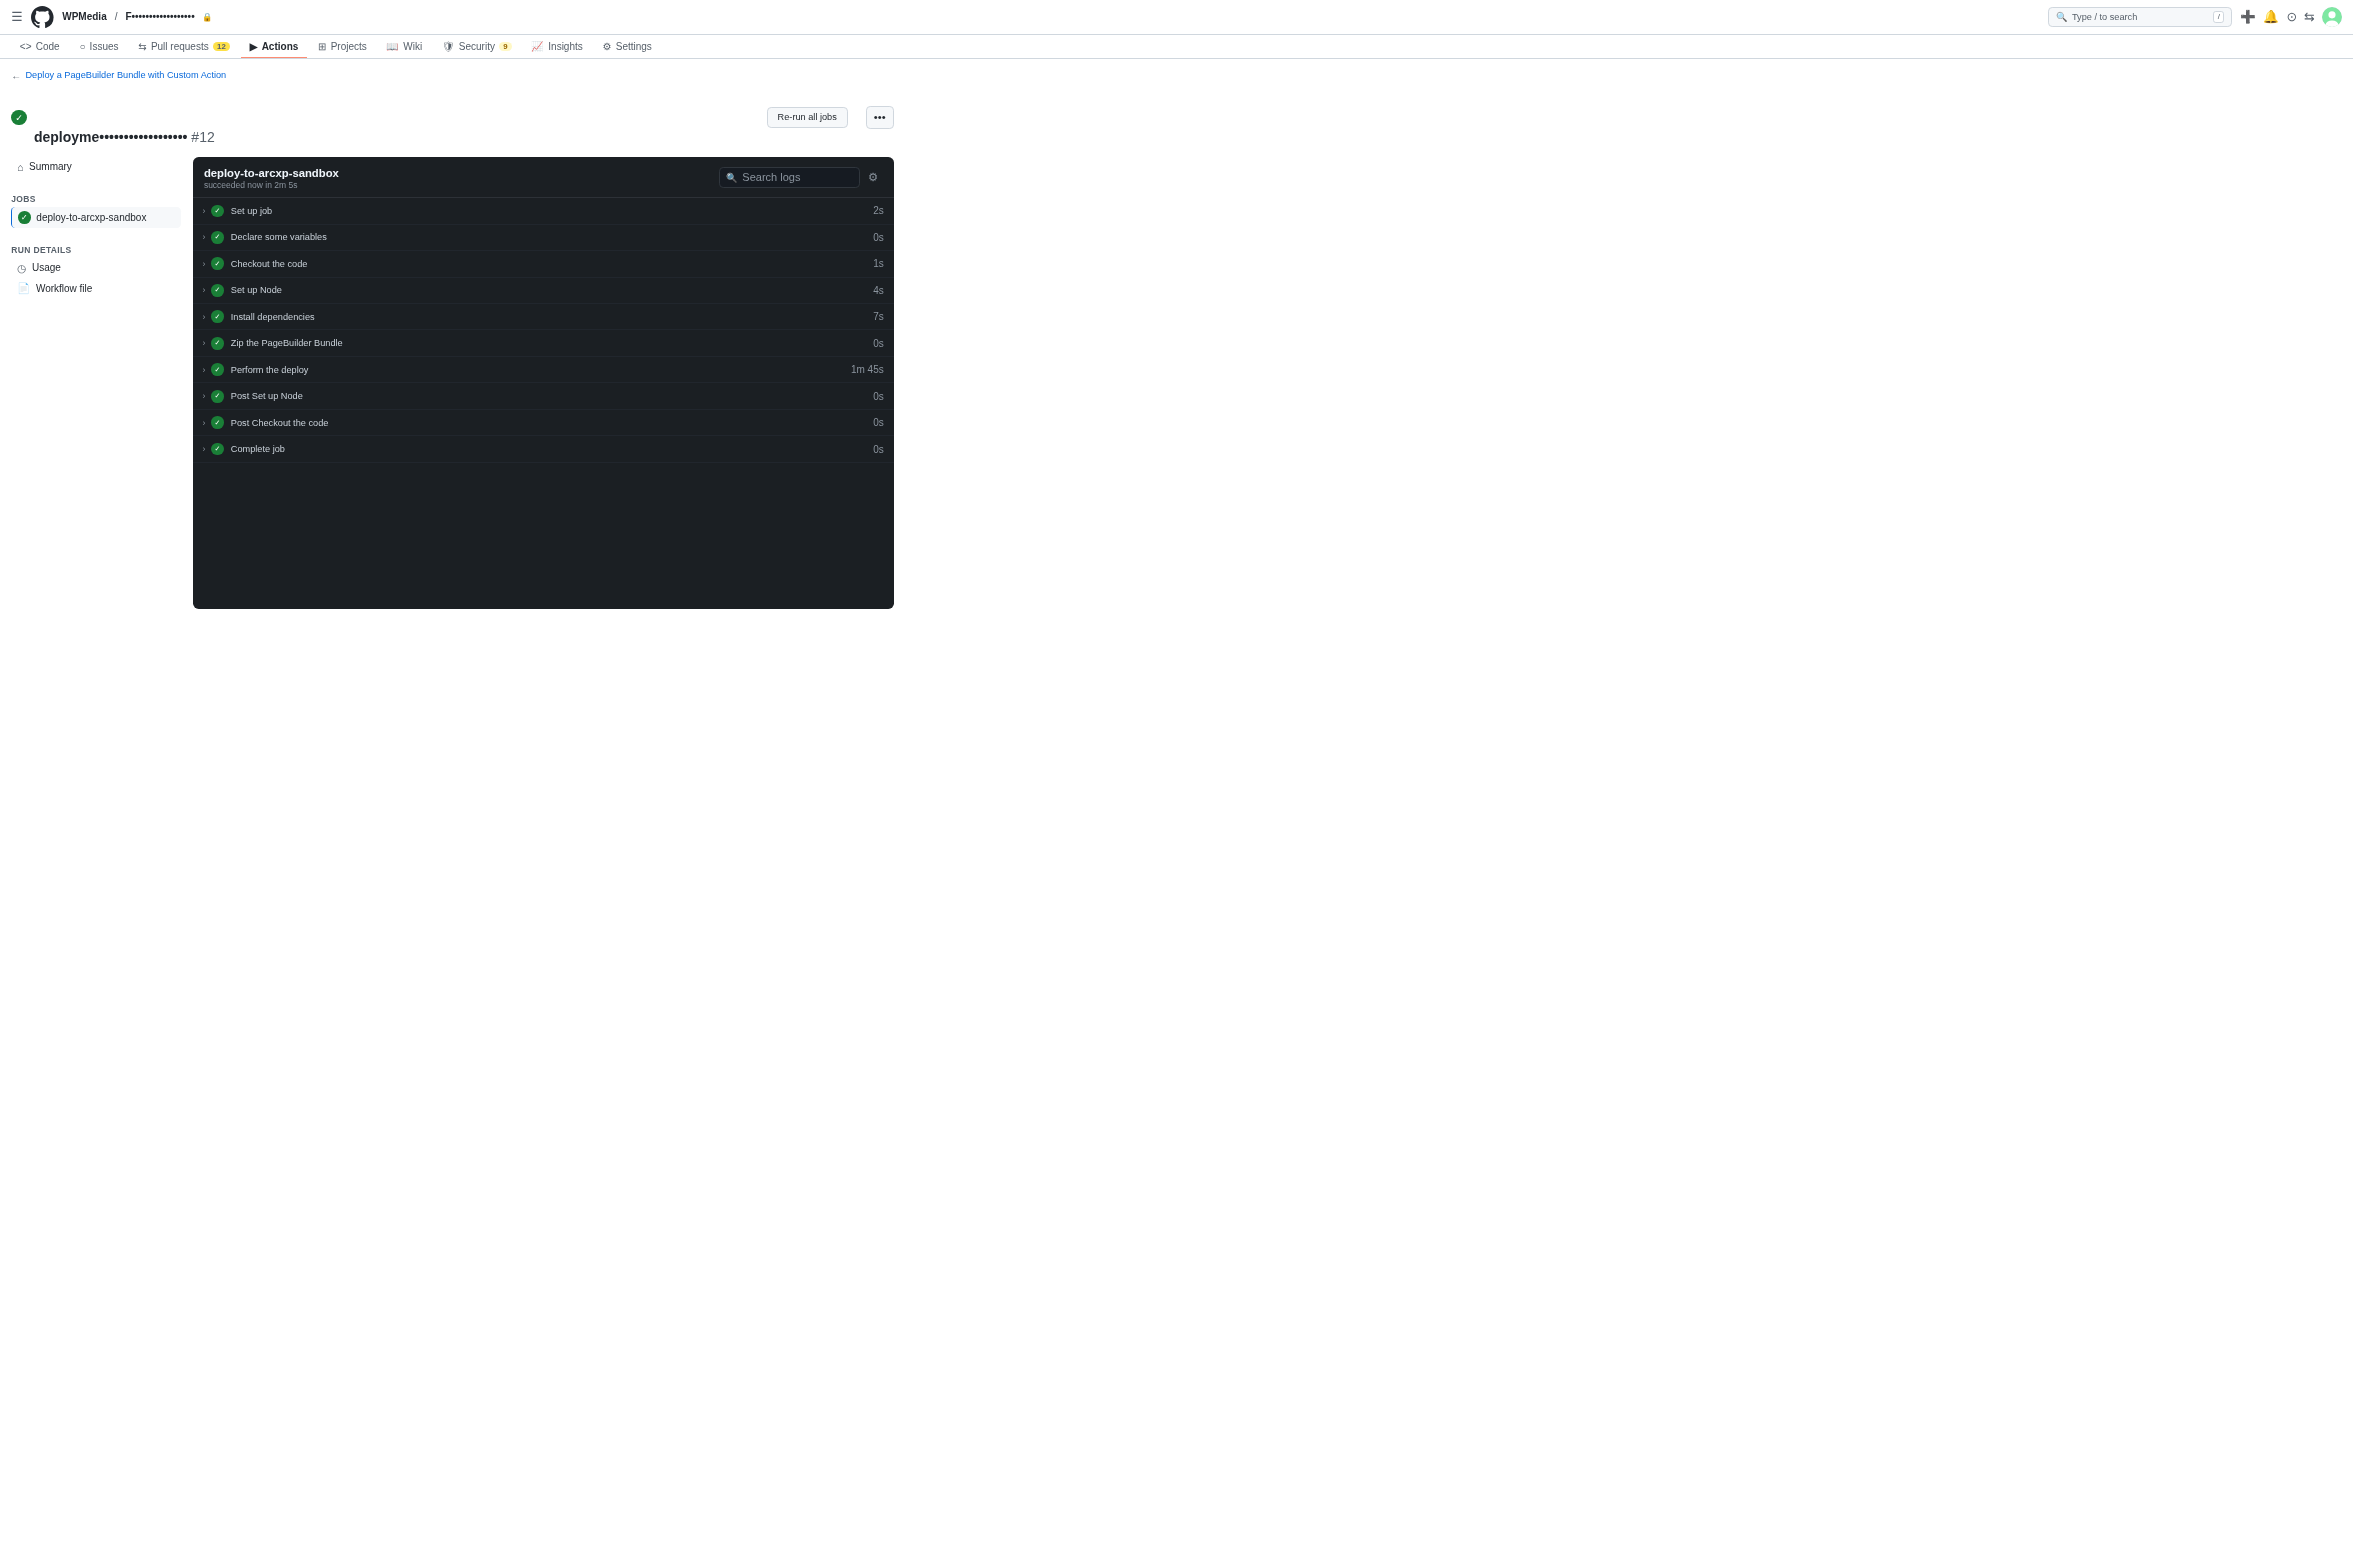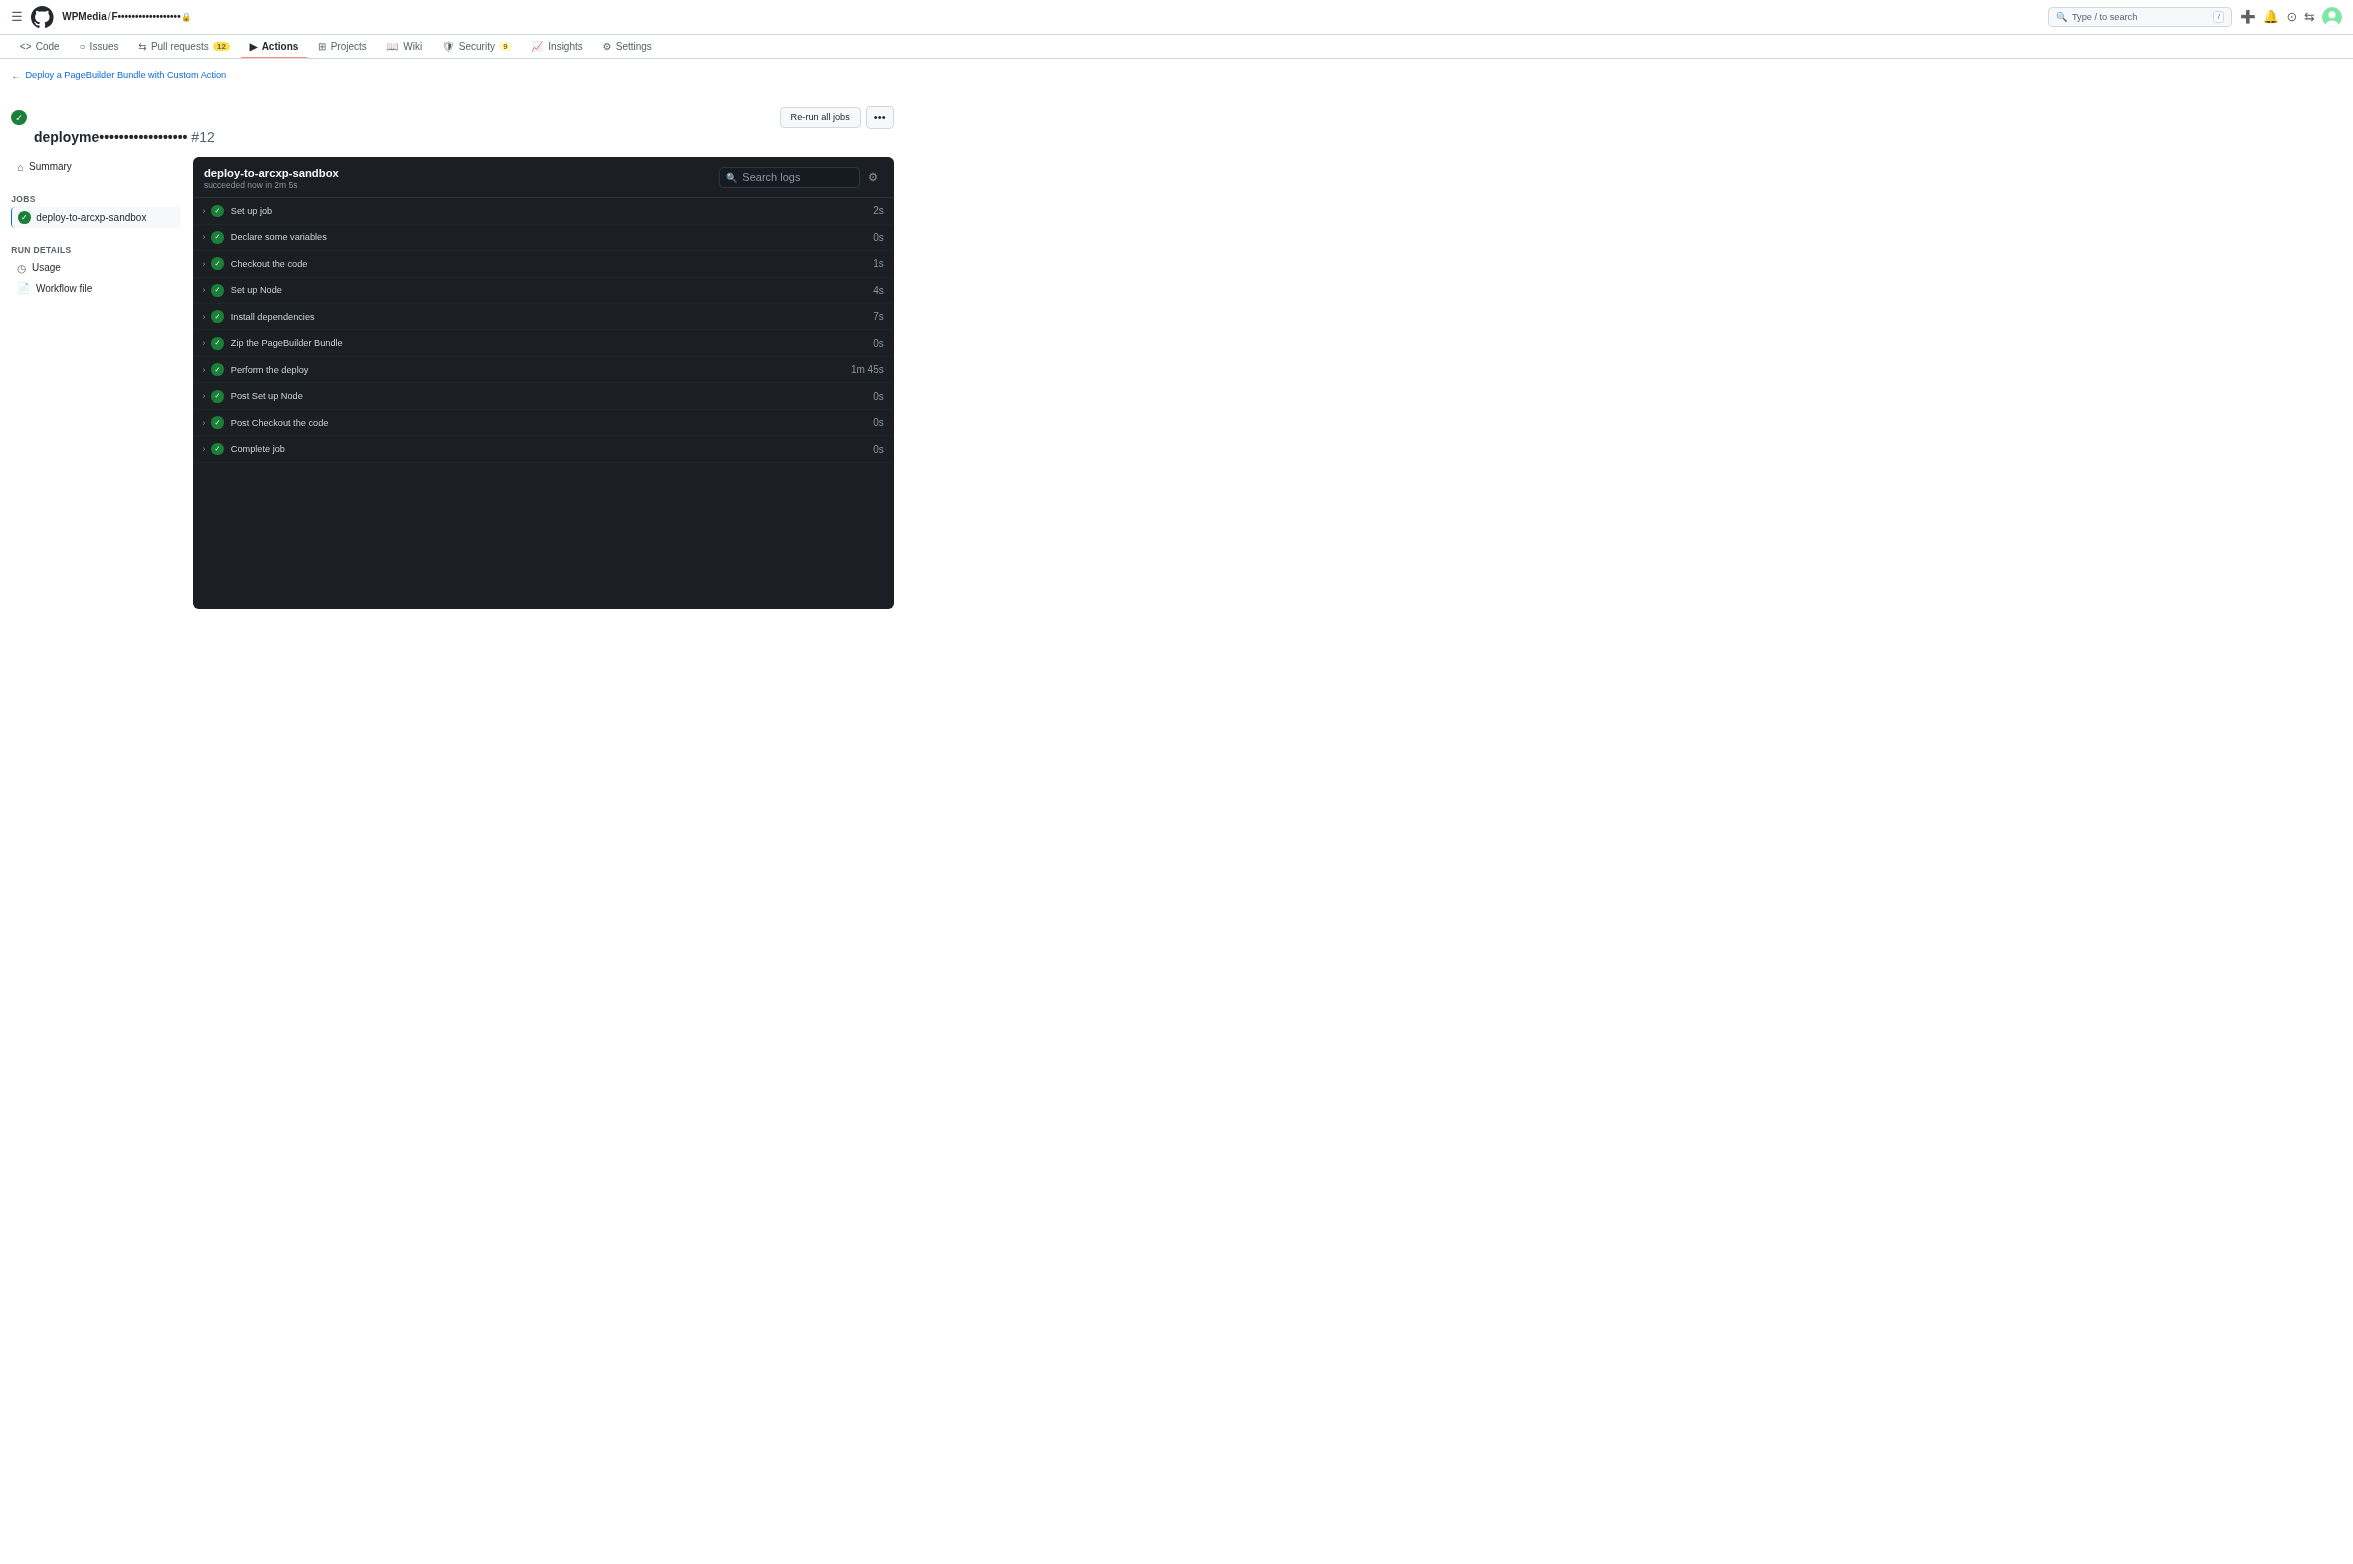--- a/index.html
+++ b/index.html
@@ -9,21 +9,21 @@
     .top-nav {
       display: flex;
       align-items: center;
       padding: 5.7px 11.3px;
       border-bottom: 0.7px solid #d0d7de;
       gap: 8.5px;
       background: #fff;
     }
     .hamburger-icon { color: #57606a; cursor: pointer; font-size: 12.7px; }
     .github-logo { width: 22.6px; height: 22.6px; }
-    .repo-path { font-size: 10px; color: #24292f; display: flex; align-items: center; gap: 1px; }
+    .repo-path { font-size: 10px; color: #24292f; display: flex; align-items: center; gap: 8px; }
     .repo-path .org { font-weight: 600; }
     .repo-path .sep { color: #57606a; }
     .repo-path .repo { font-weight: 600; }
     .lock-icon { font-size: 8.5px; color: #57606a; }
     .search-bar {
       margin-left: auto;
       display: flex;
       align-items: center;
       border: 0.7px solid #d0d7de;
       border-radius: 4.2px;
@@ -118,21 +118,21 @@
       font-size: 9.2px;
       flex-shrink: 0;
     }
     .run-title h1 {
       font-size: 14px;
       font-weight: 600;
       color: #24292f;
       margin-top: 40px;
     }
     .run-title .run-number { color: #57606a; font-weight: 400; }
-    .run-actions { margin-left: auto; display: flex; gap: 5px; align-items: center; }
+    .run-actions { margin-left: auto; display: flex; gap: 18px; align-items: center; }
     .btn-rerun {
       padding: 4.2px 10px;
       border: 0.7px solid #d0d7de;
       border-radius: 4.2px;
       background: #f6f8fa;
       font-size: 9.2px;
       color: #24292f;
       cursor: pointer;
       font-weight: 500;
     }

